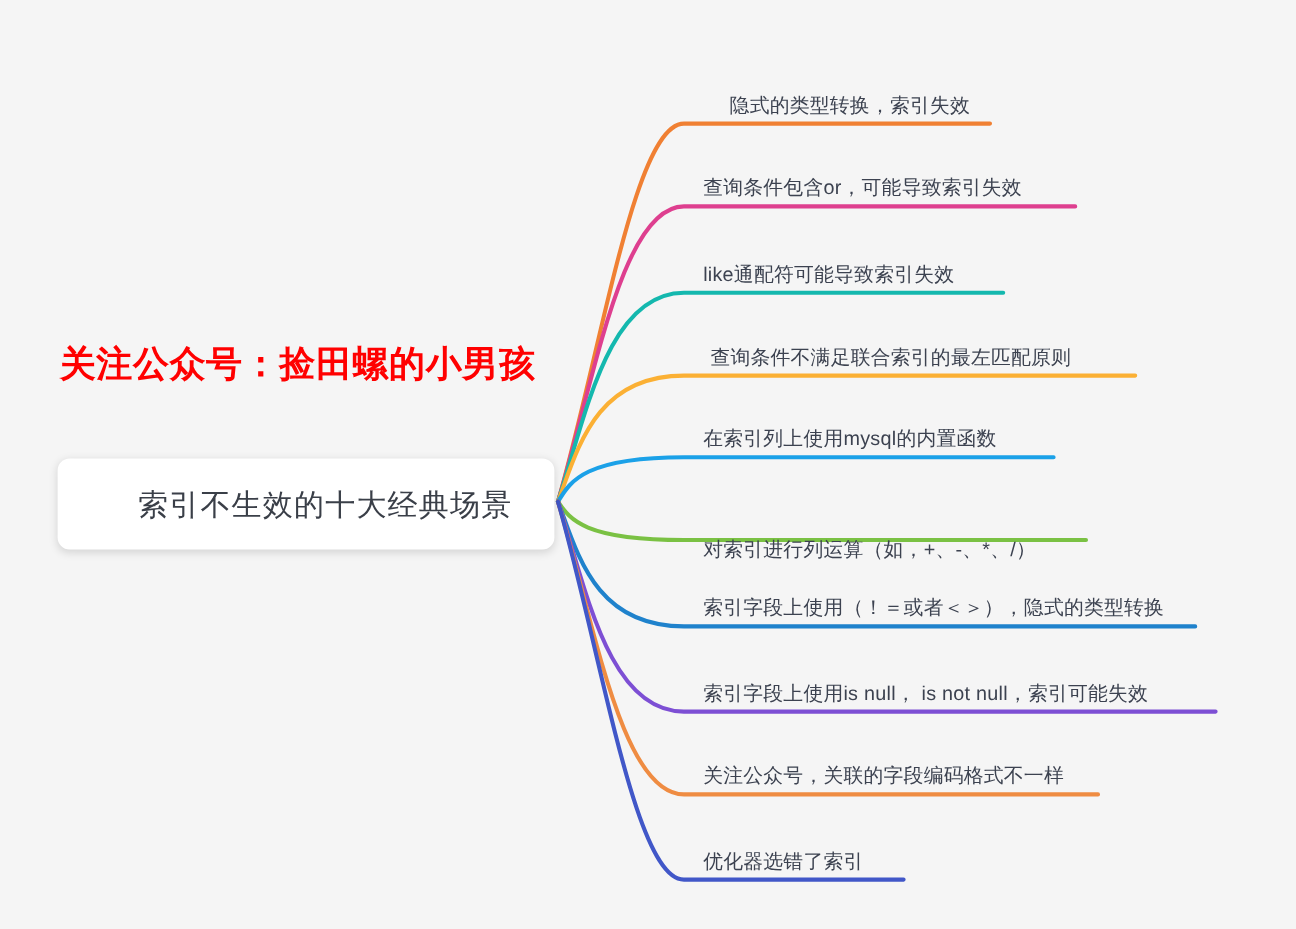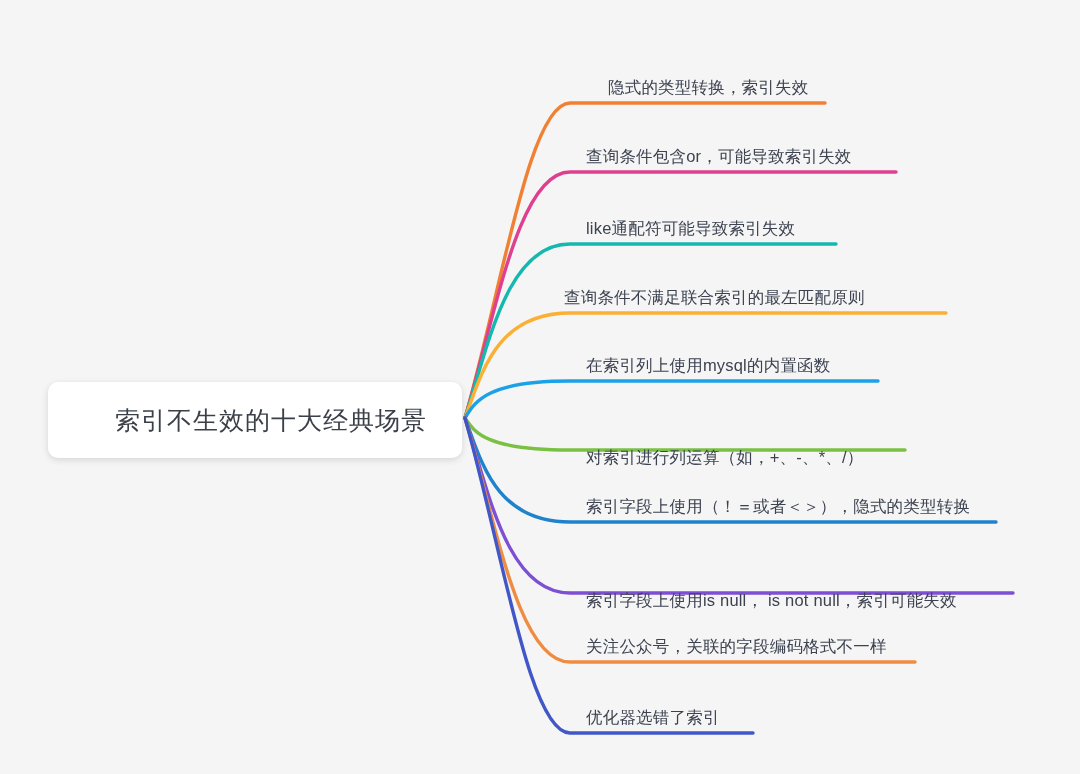--- a/index.html
+++ b/index.html
@@ -84,31 +84,32 @@
       <path d="M 465 418 C 488.4 344.92, 506.84 244, 570 244 L 836 244" fill="none" stroke="#14B8AE" stroke-width="3.4" stroke-linecap="round" stroke-linejoin="round"></path>
       <path d="M 465 418 C 481.5 373.9, 495.8 313, 570 313 L 946 313" fill="none" stroke="#FBB034" stroke-width="3.4" stroke-linecap="round" stroke-linejoin="round"></path>
       <path d="M 465 418 C 474.7 402.46, 484.92 381, 570 381 L 878 381" fill="none" stroke="#1BA1E8" stroke-width="3.4" stroke-linecap="round" stroke-linejoin="round"></path>
       <path d="M 465 418 C 474.2 431.44, 484.12 450, 570 450 L 905 450" fill="none" stroke="#7AC143" stroke-width="3.4" stroke-linecap="round" stroke-linejoin="round"></path>
       <path d="M 465 418 C 481.4 461.68, 495.64 522, 570 522 L 996 522" fill="none" stroke="#1F82CC" stroke-width="3.4" stroke-linecap="round" stroke-linejoin="round"></path>
       <path d="M 465 418 C 488.5 491.5, 507 593, 570 593 L 1013 593" fill="none" stroke="#7D4FD4" stroke-width="3.4" stroke-linecap="round" stroke-linejoin="round"></path>
       <path d="M 465 418 C 495.4 520.48, 518.04 662, 570 662 L 915 662" fill="none" stroke="#EF8C42" stroke-width="3.4" stroke-linecap="round" stroke-linejoin="round"></path>
       <path d="M 465 418 C 502.5 550.3, 529.4 733, 570 733 L 753 733" fill="none" stroke="#4157C8" stroke-width="3.4" stroke-linecap="round" stroke-linejoin="round"></path>
     </svg>
 
+  <div class="promo-title">关注公众号：捡田螺的小男孩</div>
 
   <div class="central-node">
     <span class="central-node-label">索引不生效的十大经典场景</span>
   </div>
 
   <div id="labels-layer">
       <div class="branch-label" style="left: 586px; top: 102px; margin-left: 22px;">隐式的类型转换，索引失效</div>
       <div class="branch-label" style="left: 586px; top: 171px;">查询条件包含or，可能导致索引失效</div>
       <div class="branch-label" style="left: 586px; top: 243px;">like通配符可能导致索引失效</div>
-      <div class="branch-label" style="left: 564px; top: 312px;">查询条件不满足联合索引的最左匹配原则</div>
+      <div class="branch-label" style="left: 592px; top: 312px;">查询条件不满足联合索引的最左匹配原则</div>
       <div class="branch-label" style="left: 586px; top: 380px;">在索引列上使用mysql的内置函数</div>
       <div class="branch-label" style="left: 586px; top: 472px;">对索引进行列运算（如，+、-、*、/）</div>
       <div class="branch-label" style="left: 586px; top: 521px;">索引字段上使用（！＝或者＜＞），隐式的类型转换</div>
-      <div class="branch-label" style="left: 586px; top: 615px;">索引字段上使用is null， is not null，索引可能失效</div>
+      <div class="branch-label" style="left: 586px; top: 592px;">索引字段上使用is null， is not null，索引可能失效</div>
       <div class="branch-label" style="left: 586px; top: 661px;">关注公众号，关联的字段编码格式不一样</div>
       <div class="branch-label" style="left: 586px; top: 732px;">优化器选错了索引</div>
     </div>
 
 </div>
 
 </body></html>

